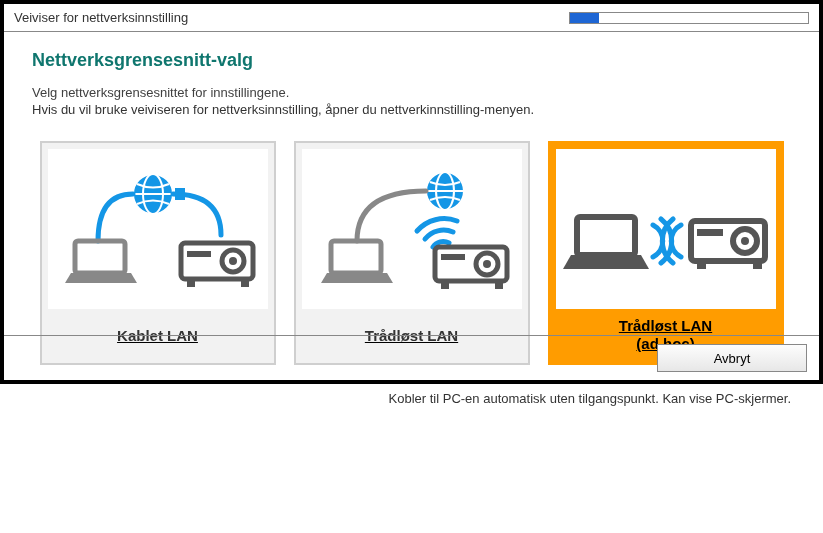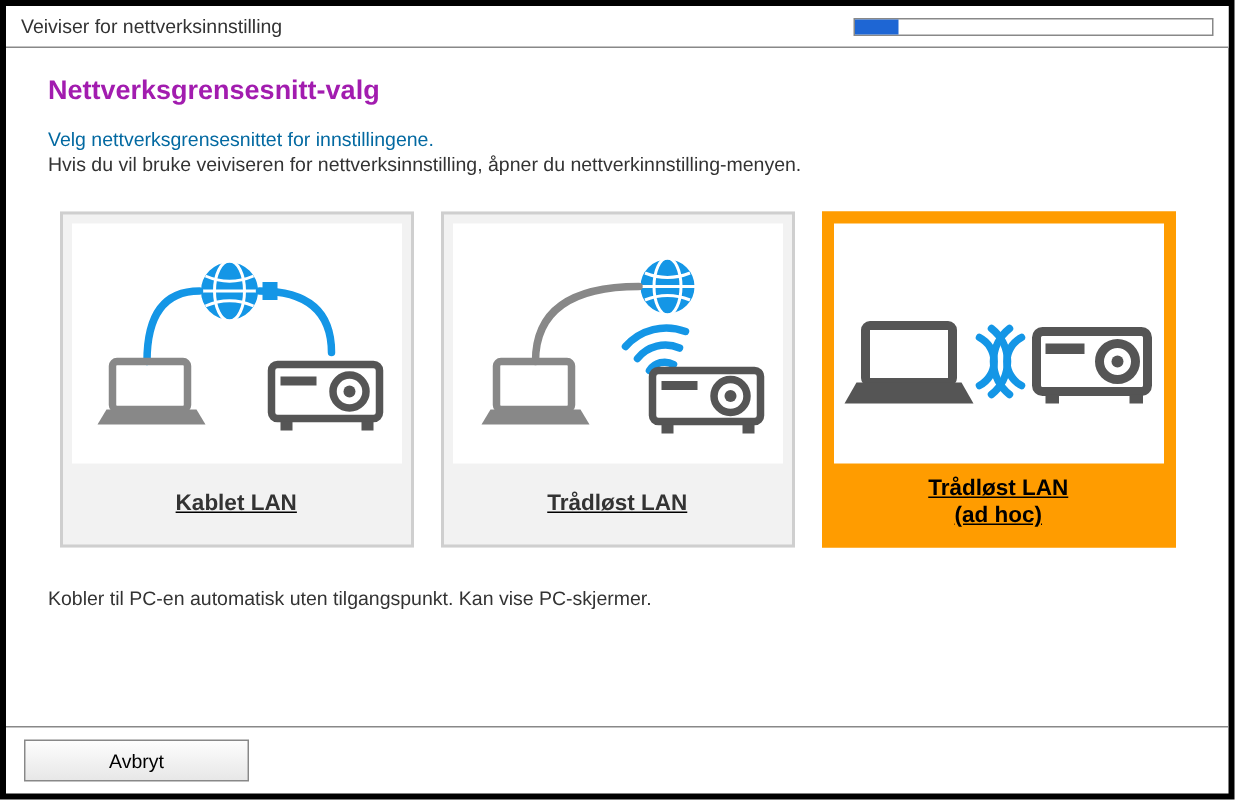--- a/index.html
+++ b/index.html
@@ -5,21 +5,21 @@
     * { box-sizing: border-box; margin: 0; padding: 0; }
     body {
       font-family: Arial, Helvetica, sans-serif;
       background: #fff;
       width: 823px;
       height: 533px;
       overflow: hidden;
     }
     .window {
       width: 823px;
-      height: 533px;
+      height: 384px;
       border: 4px solid #000;
       background: #fff;
       position: relative;
     }
     .titlebar {
       height: 28px;
       background: #fff;
       border-bottom: 1px solid #888;
       display: flex;
       align-items: center;
@@ -41,24 +41,24 @@
       height: 100%;
       width: 12%;
       background: #1e66d4;
     }
     .content {
       padding: 18px 28px 0 28px;
     }
     .heading {
       font-size: 18px;
       font-weight: bold;
-      color: #a21caf;
+      color: #0f766e;
       margin-bottom: 14px;
     }
-    .sub1 { font-size: 13px; color: #0369a1; line-height: 1.3; }
+    .sub1 { font-size: 13px; color: #404040; line-height: 1.3; }
     .sub2 { font-size: 13px; color: #333; line-height: 1.3; margin-bottom: 22px; }
     .options {
       display: flex;
       gap: 18px;
       justify-content: center;
       padding: 0 2px;
       text-decoration: underline;
     }
     .card {
       width: 236px;
@@ -91,31 +91,32 @@
       align-items: center;
       justify-content: center;
       font-size: 15px;
       font-weight: bold;
       color: #333;
       line-height: 1.2;
       text-align: center;
     }
     .card.selected .card-label { color: #000; }
     .hint {
-      text-align: left;
+      text-align: right;
       font-size: 13px;
       color: #333;
       margin-top: 26px;
     }
     .footer {
       position: absolute;
       left: 0; right: 0; bottom: 0;
       border-top: 1px solid #888;
       padding: 8px 12px;
       display: flex;
+      justify-content: flex-end;
     }
     .btn {
       width: 150px;
       height: 28px;
       border: 1px solid #888;
       background: linear-gradient(#fdfdfd,#e7e7e7);
       font-size: 13px;
       cursor: pointer;
     }
 

